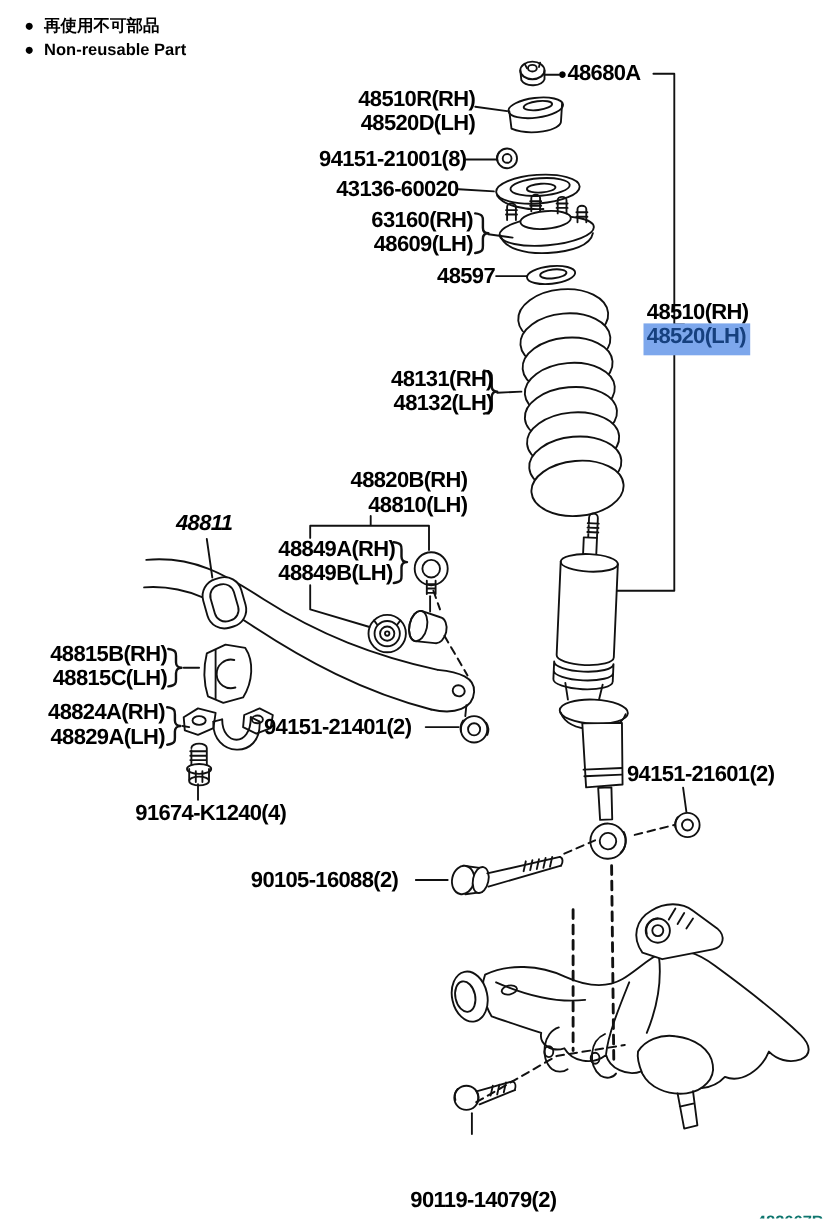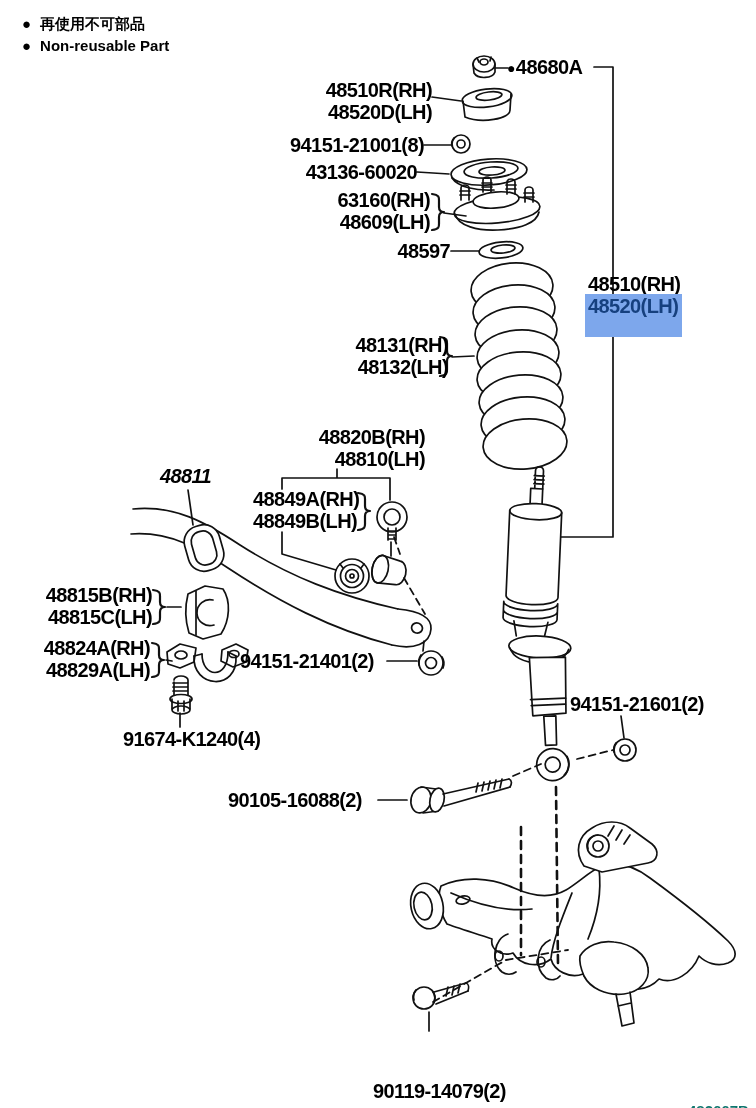--- a/index.html
+++ b/index.html
@@ -4,21 +4,21 @@
 <style>
   html,body{margin:0;padding:0;background:#fff;}
   #stage{position:relative;width:756px;height:1108px;background:#fff;overflow:hidden;
          font-family:"Liberation Sans",sans-serif;}
   svg.art{position:absolute;left:0;top:0;}
   .pl{position:absolute;font:700 20px/22px "Liberation Sans",sans-serif;
       letter-spacing:-0.6px;color:#000;white-space:nowrap;}
   .pl.ctr{text-align:right;}
   .pl.rgt{text-align:right;}
   .hl{background:var(--hl-bg,#7da7ec);color:var(--hl-text,#16407e);
-      padding:1px 4px 20px 3px;margin-left:-3px;}
+      padding:1px 4px 6px 3px;margin-left:-3px;}
   .legend{position:absolute;font:700 15px/20px "Liberation Sans",sans-serif;color:#000;
       white-space:nowrap;display:flex;align-items:center;}
   .legend .dot{font-size:15px;margin-right:9px;}
   .dotpre{font-size:14px;margin-right:1px;vertical-align:1px;}
   .footer-code{position:absolute;font:700 15px/16px "Liberation Sans",sans-serif;color:#0f766e;margin-top:16px;}
 </style>
 </head>
 <body>
 
 <div id="stage">

